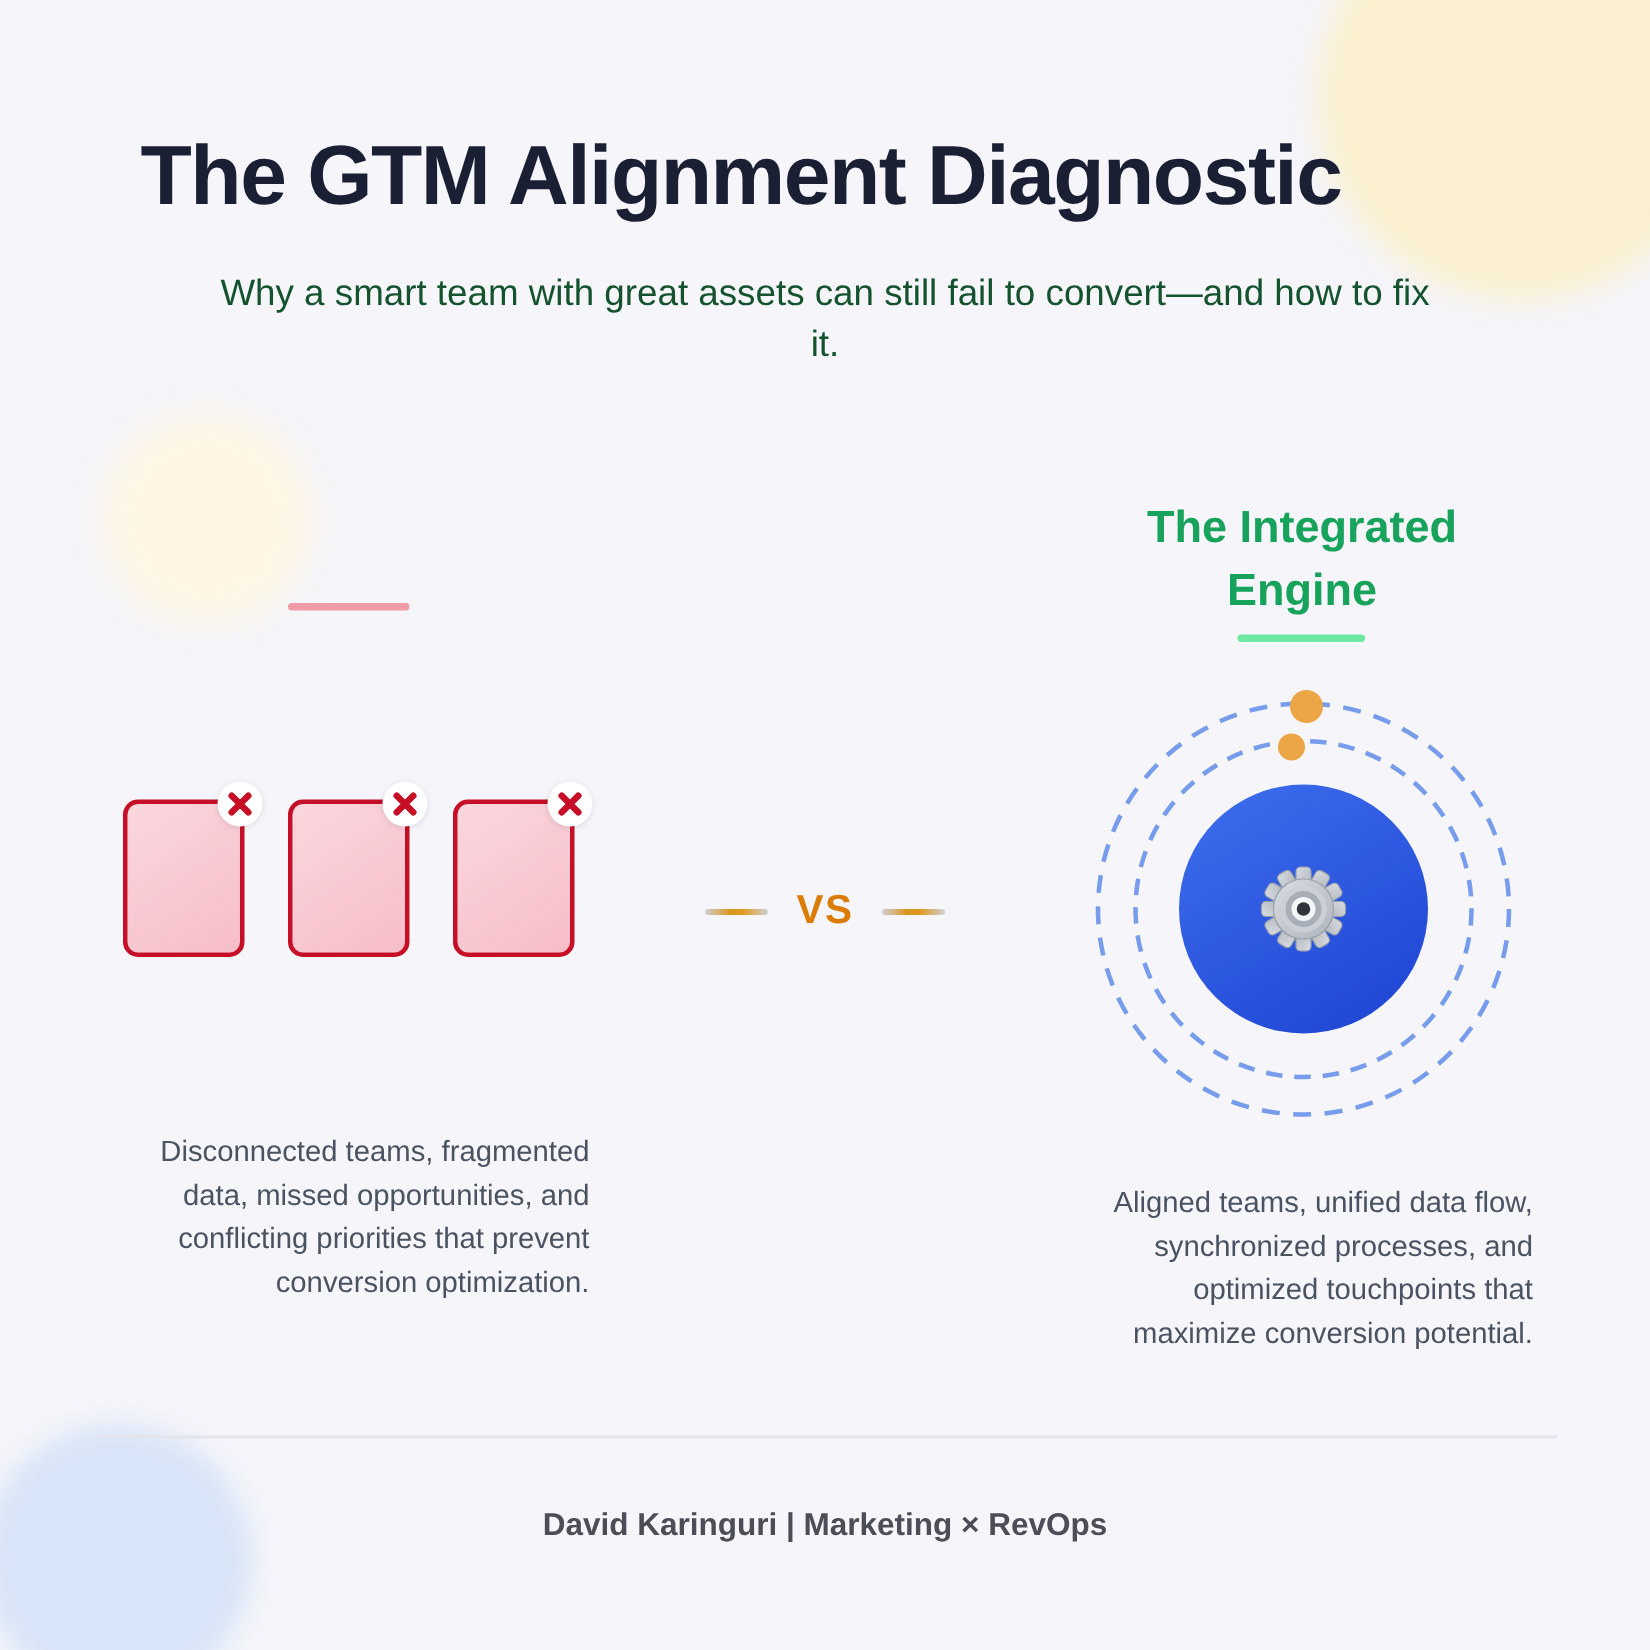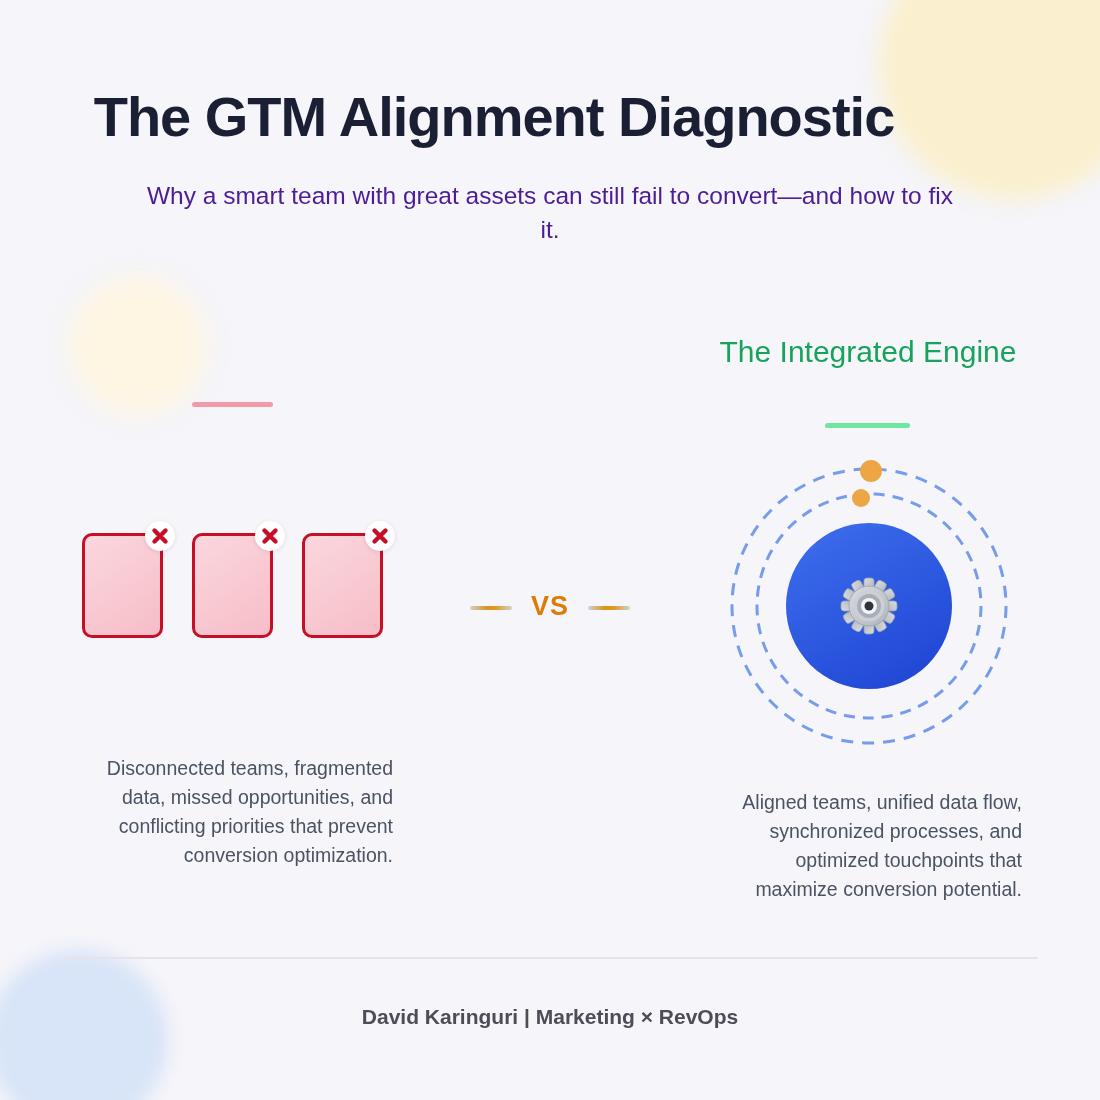--- a/index.html
+++ b/index.html
@@ -25,37 +25,37 @@
   .title {
     top: 86px; left: 0; width: 988px;
     text-align: center;
     font-size: 56px; font-weight: 800; letter-spacing: -1px;
     color: #1A1F33; line-height: 62px;
   }
   .subtitle {
     top: 179px; left: 135px; width: 830px;
     text-align: center;
     font-size: 24.5px; font-weight: 500; line-height: 34px;
-    color: #4c1d95;
+    color: #14532d;
   }
 
   
   .siloed-heading {
     top: 353px; left: 62px; width: 340px;
     text-align: center;
     font-size: 30px; font-weight: 700; color: #CF1126;
   }
   .siloed-underline {
     top: 402px; left: 192px; width: 81px; height: 5px;
     background: #F09CA8; border-radius: 3px;
   }
   .integrated-heading {
     top: 331px; left: 718px; width: 300px;
     text-align: center;
-    font-size: 30px; font-weight: 400; color: #18A35C; line-height: 42px;
+    font-size: 30px; font-weight: 700; color: #18A35C; line-height: 42px;
   }
   .integrated-underline {
     top: 423px; left: 825px; width: 85px; height: 5px;
     background: #6EE7A0; border-radius: 3px;
   }
 
   
   .silo-row { top: 533px; left: 82px; display: flex; gap: 29px; }
   .silo-box {
     position: relative;

